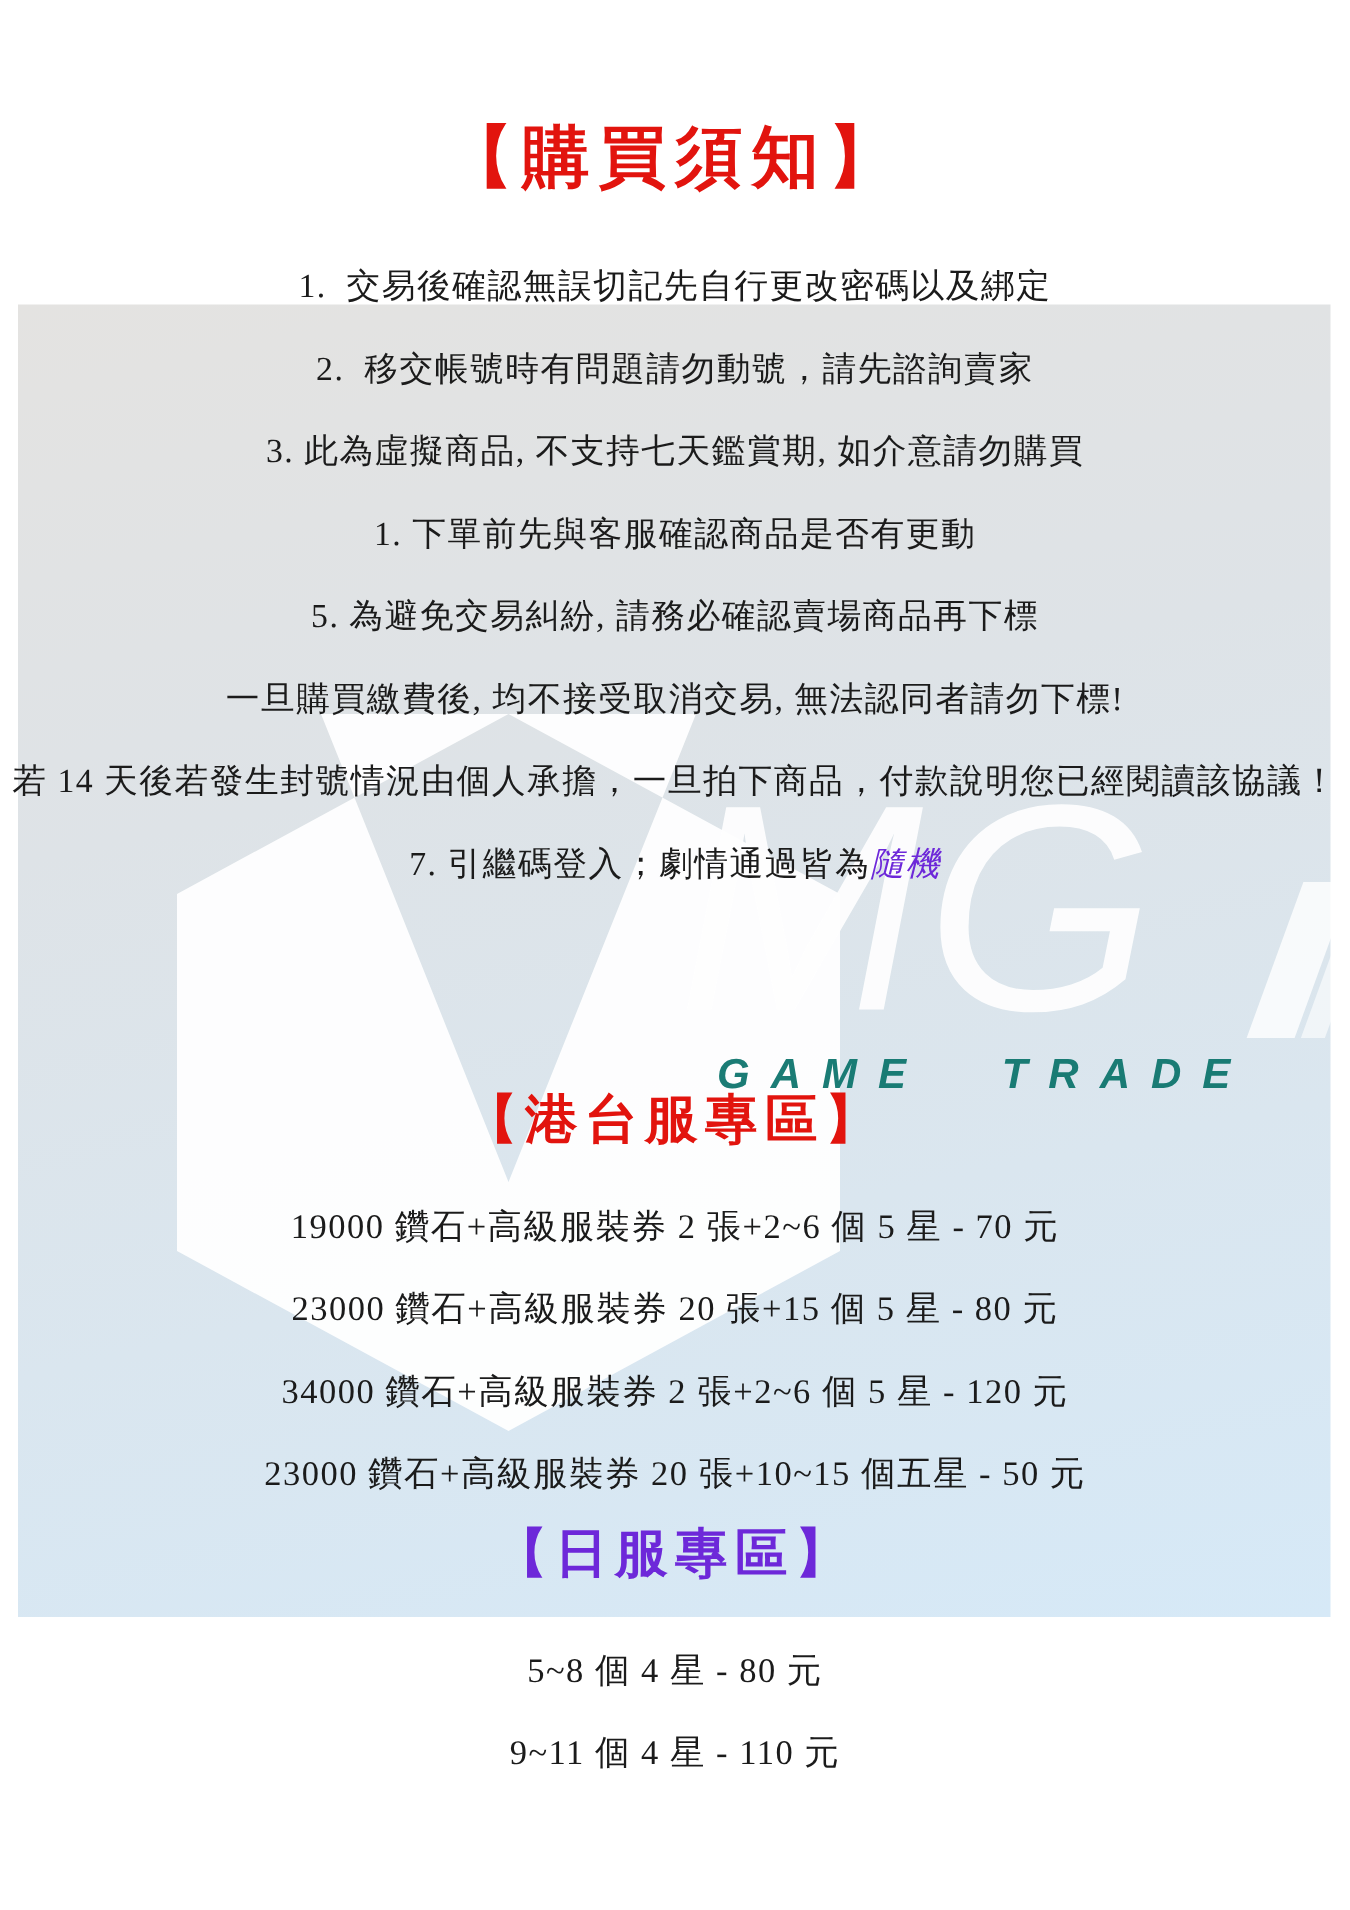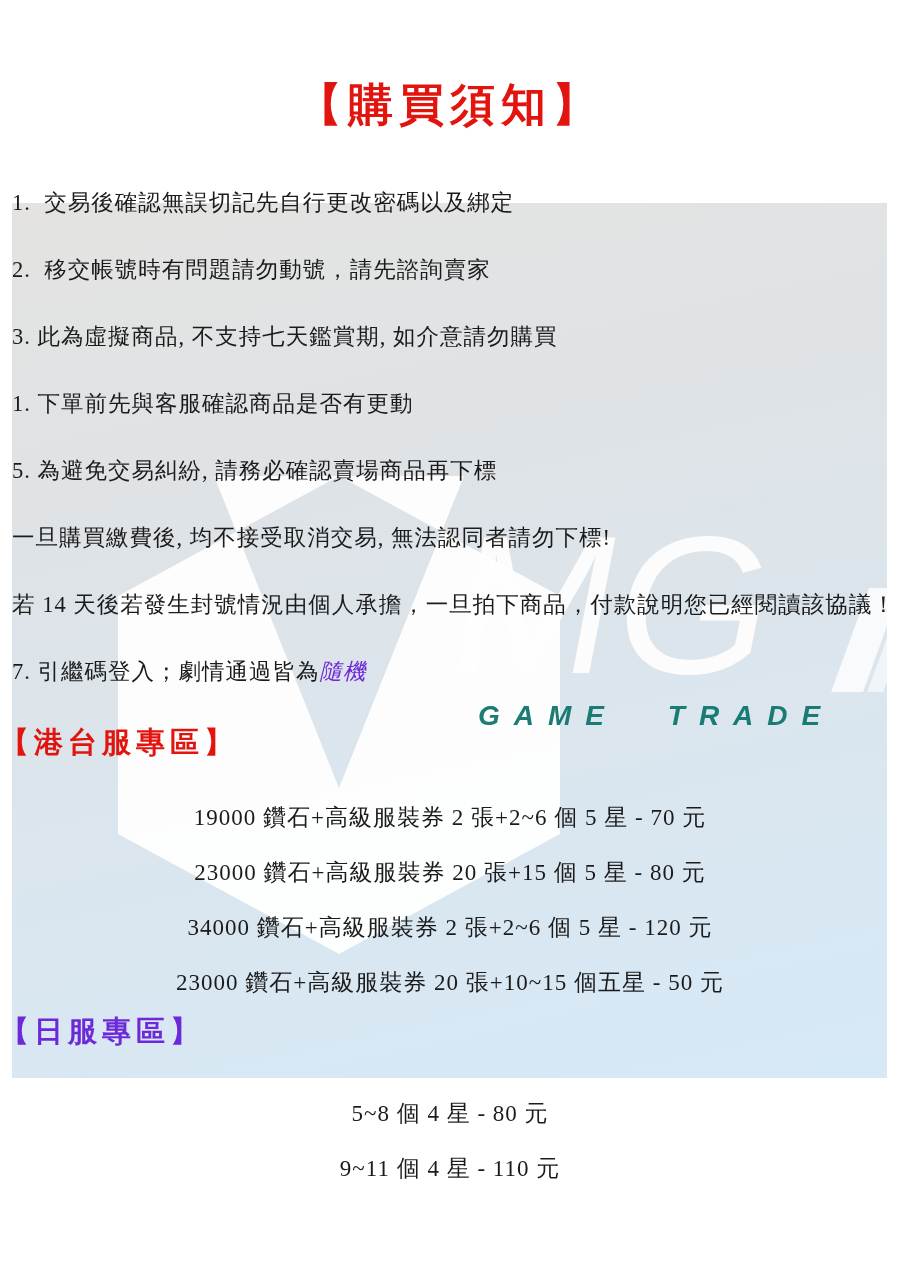--- a/index.html
+++ b/index.html
@@ -39,27 +39,27 @@
     background:#ffffff;opacity:.6;transform:skewX(-20deg);}
   
   .content{position:absolute;inset:0;border-radius:22px;}
   .main-title{
     position:absolute;top:75px;left:0;width:100%;
     margin:0;text-align:center;
     font-size:45px;font-weight:700;letter-spacing:6px;
   }
   .notices{position:absolute;top:163px;left:0;width:100%;}
   .notice{
-    margin:12px;height:55px;line-height:55px;text-align:left;
+    margin:0;height:55px;line-height:55px;text-align:center;
     font-size:22.5px;letter-spacing:1px;color:#1b1b1b;
     white-space:pre;
   }
   .sec-title{
-    position:absolute;left:0;width:100%;margin:0;text-align:left;
-    font-size:29px;font-weight:700;letter-spacing:5px;
+    position:absolute;left:0;width:100%;margin:0;text-align:center;
+    font-size:35px;font-weight:700;letter-spacing:5px;
   }
   .sec-title.hk{top:723px;}
   .sec-title.jp{top:1012px;}
   .pricelist{position:absolute;left:0;width:100%;margin:0;padding:0;list-style:none;}
   .pricelist.hk{top:790px;}
   .pricelist.jp{top:1086px;}
   .price{
     height:55px;line-height:55px;text-align:center;
     font-size:23px;letter-spacing:1px;color:#1b1b1b;white-space:pre;
   }

